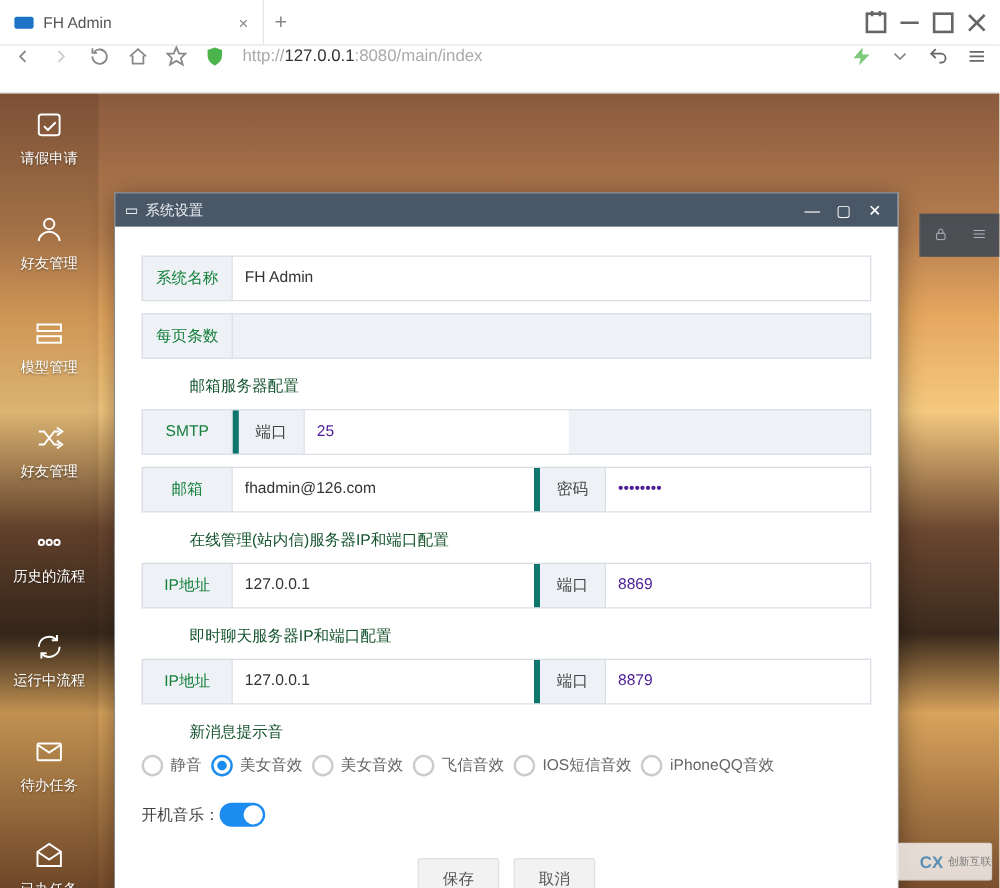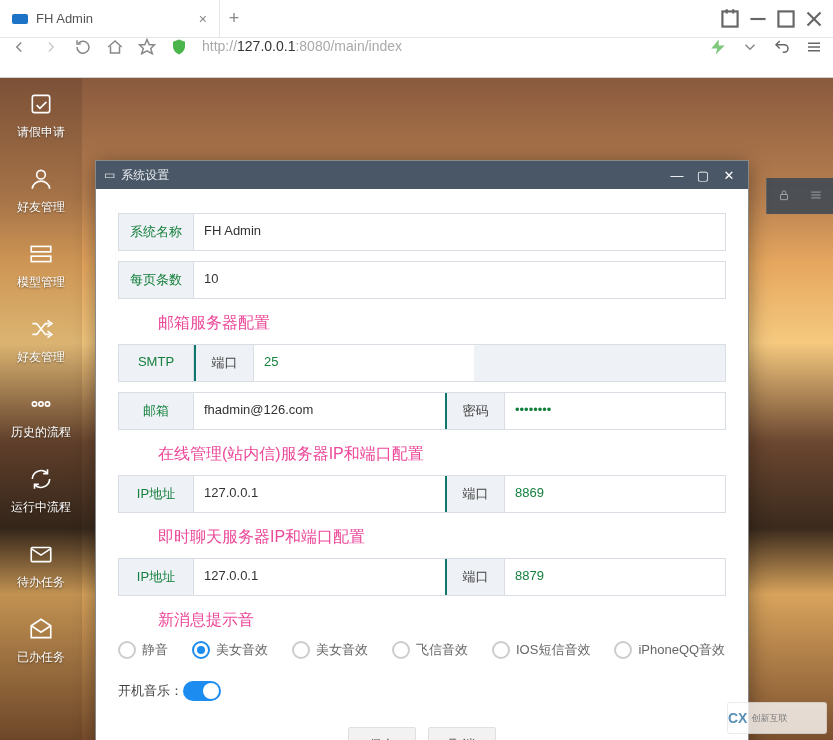--- a/index.html
+++ b/index.html
@@ -18,57 +18,57 @@
 
 .addr-bar { display: flex; align-items: flex-start; height: 40px; padding: 0 10px; gap: 14px; }
 .nav-btn { width: 18px; height: 18px; display:flex; align-items:center; justify-content:center; color:#999; }
 .shield { color: #4bb54b; }
 .url-box { flex: 1; color: #333; font-size: 14px; display:flex; align-items:center; }
 .url-dim { color: #aaa; }
 .addr-right { display:flex; gap:14px; align-items:center; margin-left:auto;}
 
 
 .app-area { position: relative; height: calc(740px - 78px); background: linear-gradient(to bottom, #8a5a3e 0%, #b88050 18%, #e6a75f 28%, #f5c97f 40%, #6b4730 55%, #3a2a1d 68%, #d8a35c 78%, #7a4f2e 100%); }
-.sidebar { position: absolute; left:0; top:0; bottom:0; width: 82px; display:flex; flex-direction:column; padding-top:12px; gap:24px; align-items:center; background: rgba(0,0,0,0.1); }
+.sidebar { position: absolute; left:0; top:0; bottom:0; width: 82px; display:flex; flex-direction:column; padding-top:12px; gap:36px; align-items:center; background: rgba(0,0,0,0.1); }
 .side-item { display:flex; flex-direction:column; align-items:center; gap:6px; color:#fff; font-size:12px; text-shadow:0 1px 2px rgba(0,0,0,0.5); cursor:pointer;}
 .side-icon { width:28px; height:28px; display:flex; align-items:center; justify-content:center;}
 .side-icon svg { width:26px; height:26px; stroke:#fff; fill:none; stroke-width:1.5;}
 
 .top-right-bar { position:absolute; right:0; top:100px; height:36px; background:rgba(58,70,84,0.85); color:#d8dee6; display:flex; align-items:center; padding:0 10px; gap:18px; border-left:1px solid rgba(255,255,255,0.12); font-size:12px;}
 .helper-label { position:absolute; top:85px; right:130px; color:#dfe6ee; background:rgba(58,70,84,0.8); font-size:12px; padding:2px 6px; border-radius:2px 2px 0 0;}
 .top-right-bar svg { width:14px; height:14px; stroke:#d8dee6; fill:none;}
 
 
 .modal { position:absolute; left:95px; top:82px; width:654px; background:#fff; box-shadow:0 4px 20px rgba(0,0,0,0.4); border:1px solid #888;}
 .modal-title { background:#4a5766; color:#eaedf1; height:28px; display:flex; align-items:center; padding:0 8px; font-size:12px; gap:6px;}
 .modal-title .win-ctl { margin-left:auto; display:flex; gap:4px;}
 .modal-title .win-ctl div { width:22px;height:18px;display:flex;align-items:center;justify-content:center;color:#fff;font-size:13px;}
 .modal-body { padding: 24px 22px 20px 22px; background:#fff;}
 
 .form-row { display:flex; margin-bottom:10px; border:1px solid #d9dee4; background:#eef1f5;}
 .form-label { width:75px; text-align:center; padding:9px 0; color:#15803d; font-size:13px; border-right:1px solid #d9dee4;}
 .form-field { flex:1; background:#fff; padding:9px 10px; color:#333; font-size:13px; text-align:left;}
-.form-label2 { width:60px; text-align:center; padding:9px 0; color:#444; border-left:2px solid #0f766e; border-right:1px solid #d9dee4;}
-.form-field2 { width:220px; background:#fff; padding:9px 10px; color:#15803d;}
-.section-title { color:#ec4899; font-size:16px; margin:14px 0 10px 0;padding-left:40px;}
-
-.radio-row { display:flex; align-items:flex-start; gap:24px; flex-wrap:wrap; margin-top:10px;}
+.form-label2 { width:60px; text-align:center; padding:9px 0; color:#444; border-left:5px solid #0f766e; border-right:1px solid #d9dee4;}
+.form-field2 { width:220px; background:#fff; padding:9px 10px; color:#4c1d95;}
+.section-title { color:#14532d; font-size:13px; margin:14px 0 10px 0;padding-left:40px;}
+
+.radio-row { display:flex; align-items:flex-start; gap:8px; flex-wrap:wrap; margin-top:10px;}
 .radio-item { display:flex; align-items:center; gap:6px; color:#666; font-size:13px; cursor:pointer;}
 .radio-circle { width:18px;height:18px;border:2px solid #ccc;border-radius:50%;display:flex;align-items:center;justify-content:center;}
 .radio-circle.checked { border-color:#1d8cf0;}
 .radio-dot { width:8px;height:8px;border-radius:50%;background:#1d8cf0;}
 
 .toggle-row { margin-top:22px; display:flex; align-items:center; color:#444;}
 .toggle { width:38px;height:20px;border-radius:10px;background:#1d8cf0;position:relative;}
 .toggle::after { content:"";position:absolute;right:2px;top:2px;width:16px;height:16px;background:#fff;border-radius:50%;}
 
 .button-row { display:flex; gap:12px; justify-content:center; margin-top:26px;}
 .btn { padding:8px 20px; background:#f2f2f2; border:1px solid #e0e0e0; color:#555; font-size:13px; cursor:pointer; border-radius:2px;}
 
-.watermark { position:absolute; right:6px; bottom:6px; width:100px; height:32px; background:rgba(255,255,255,0.78); border-radius:3px; display:flex; align-items:center; justify-content:flex-start; font-size:9px; color:#7a7a7a; border:1px solid rgba(0,0,0,0.08);}
+.watermark { position:absolute; right:6px; bottom:6px; width:80px; height:32px; background:rgba(255,255,255,0.78); border-radius:3px; display:flex; align-items:center; justify-content:flex-end; font-size:9px; color:#7a7a7a; border:1px solid rgba(0,0,0,0.08);}
 </style>
 </head>
 <body>
 
 <div class="browser-chrome">
   <div class="tab-bar">
     <div class="tab">
       <div class="tab-icon"></div>
       <span class="tab-title">FH Admin</span>
       <span class="tab-close">×</span>
@@ -270,21 +270,20 @@
       </div>
     </div>
     <div class="modal-body">
 
       <div class="form-row">
         <div class="form-label">系统名称</div>
         <div class="form-field">FH Admin</div>
       </div>
       <div class="form-row">
         <div class="form-label">每页条数</div>
-        <div class="form-field">10</div>
       </div>
 
       <div class="section-title">邮箱服务器配置</div>
       <div class="form-row">
         <div class="form-label">SMTP</div>
         <div class="form-label2">端口</div>
         <div class="form-field2">25</div>
       </div>
       <div class="form-row">
         <div class="form-label">邮箱</div>

